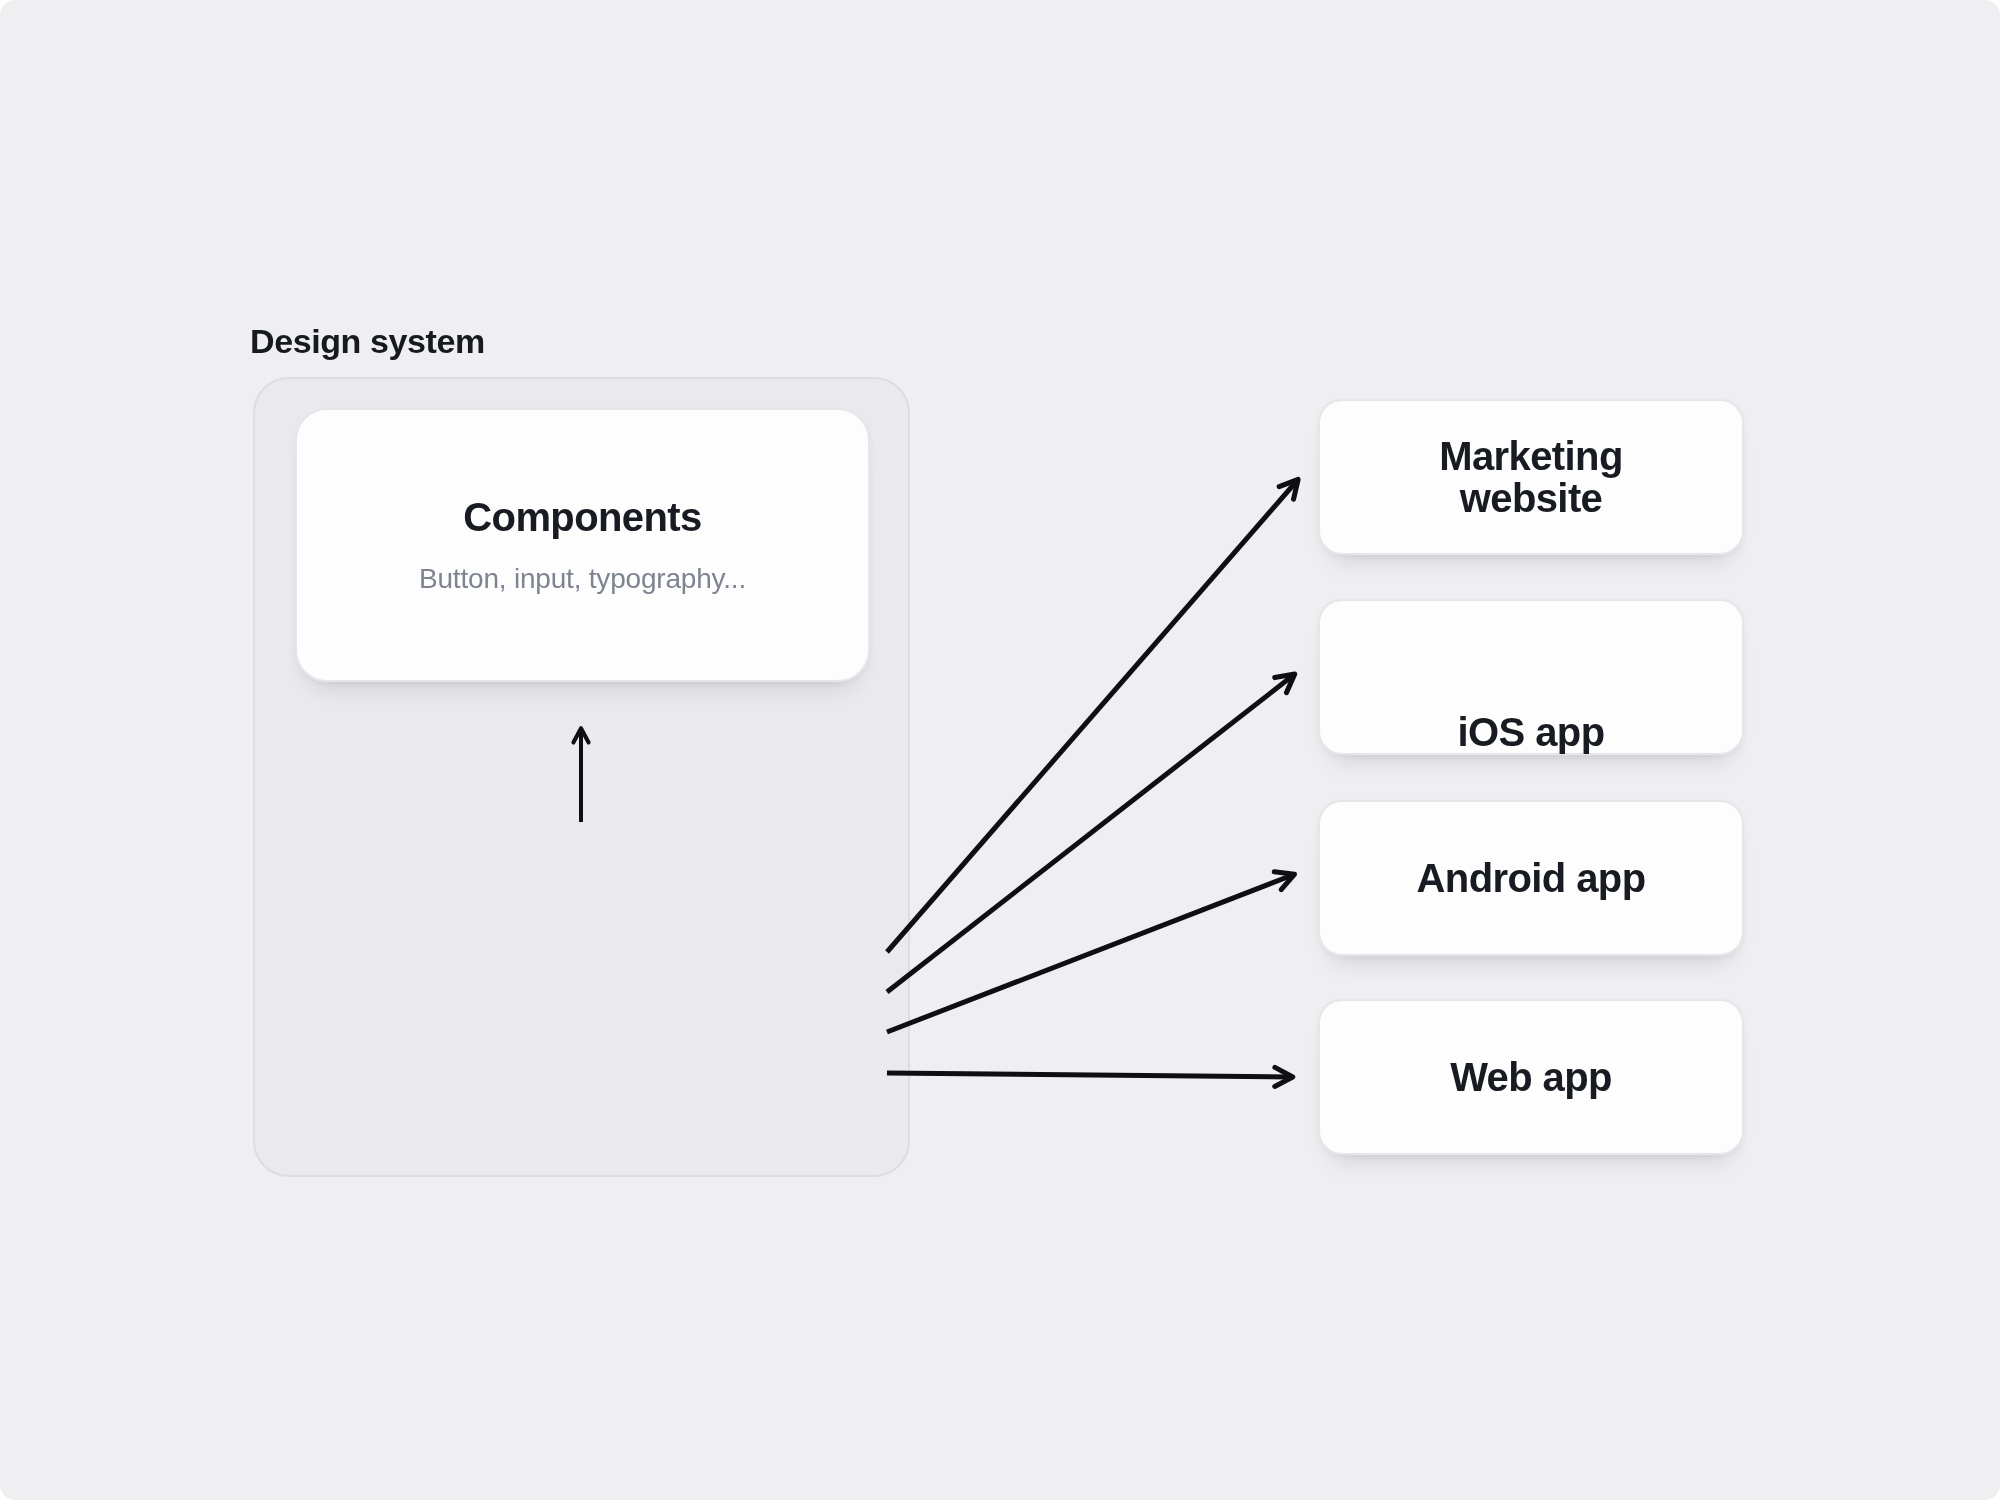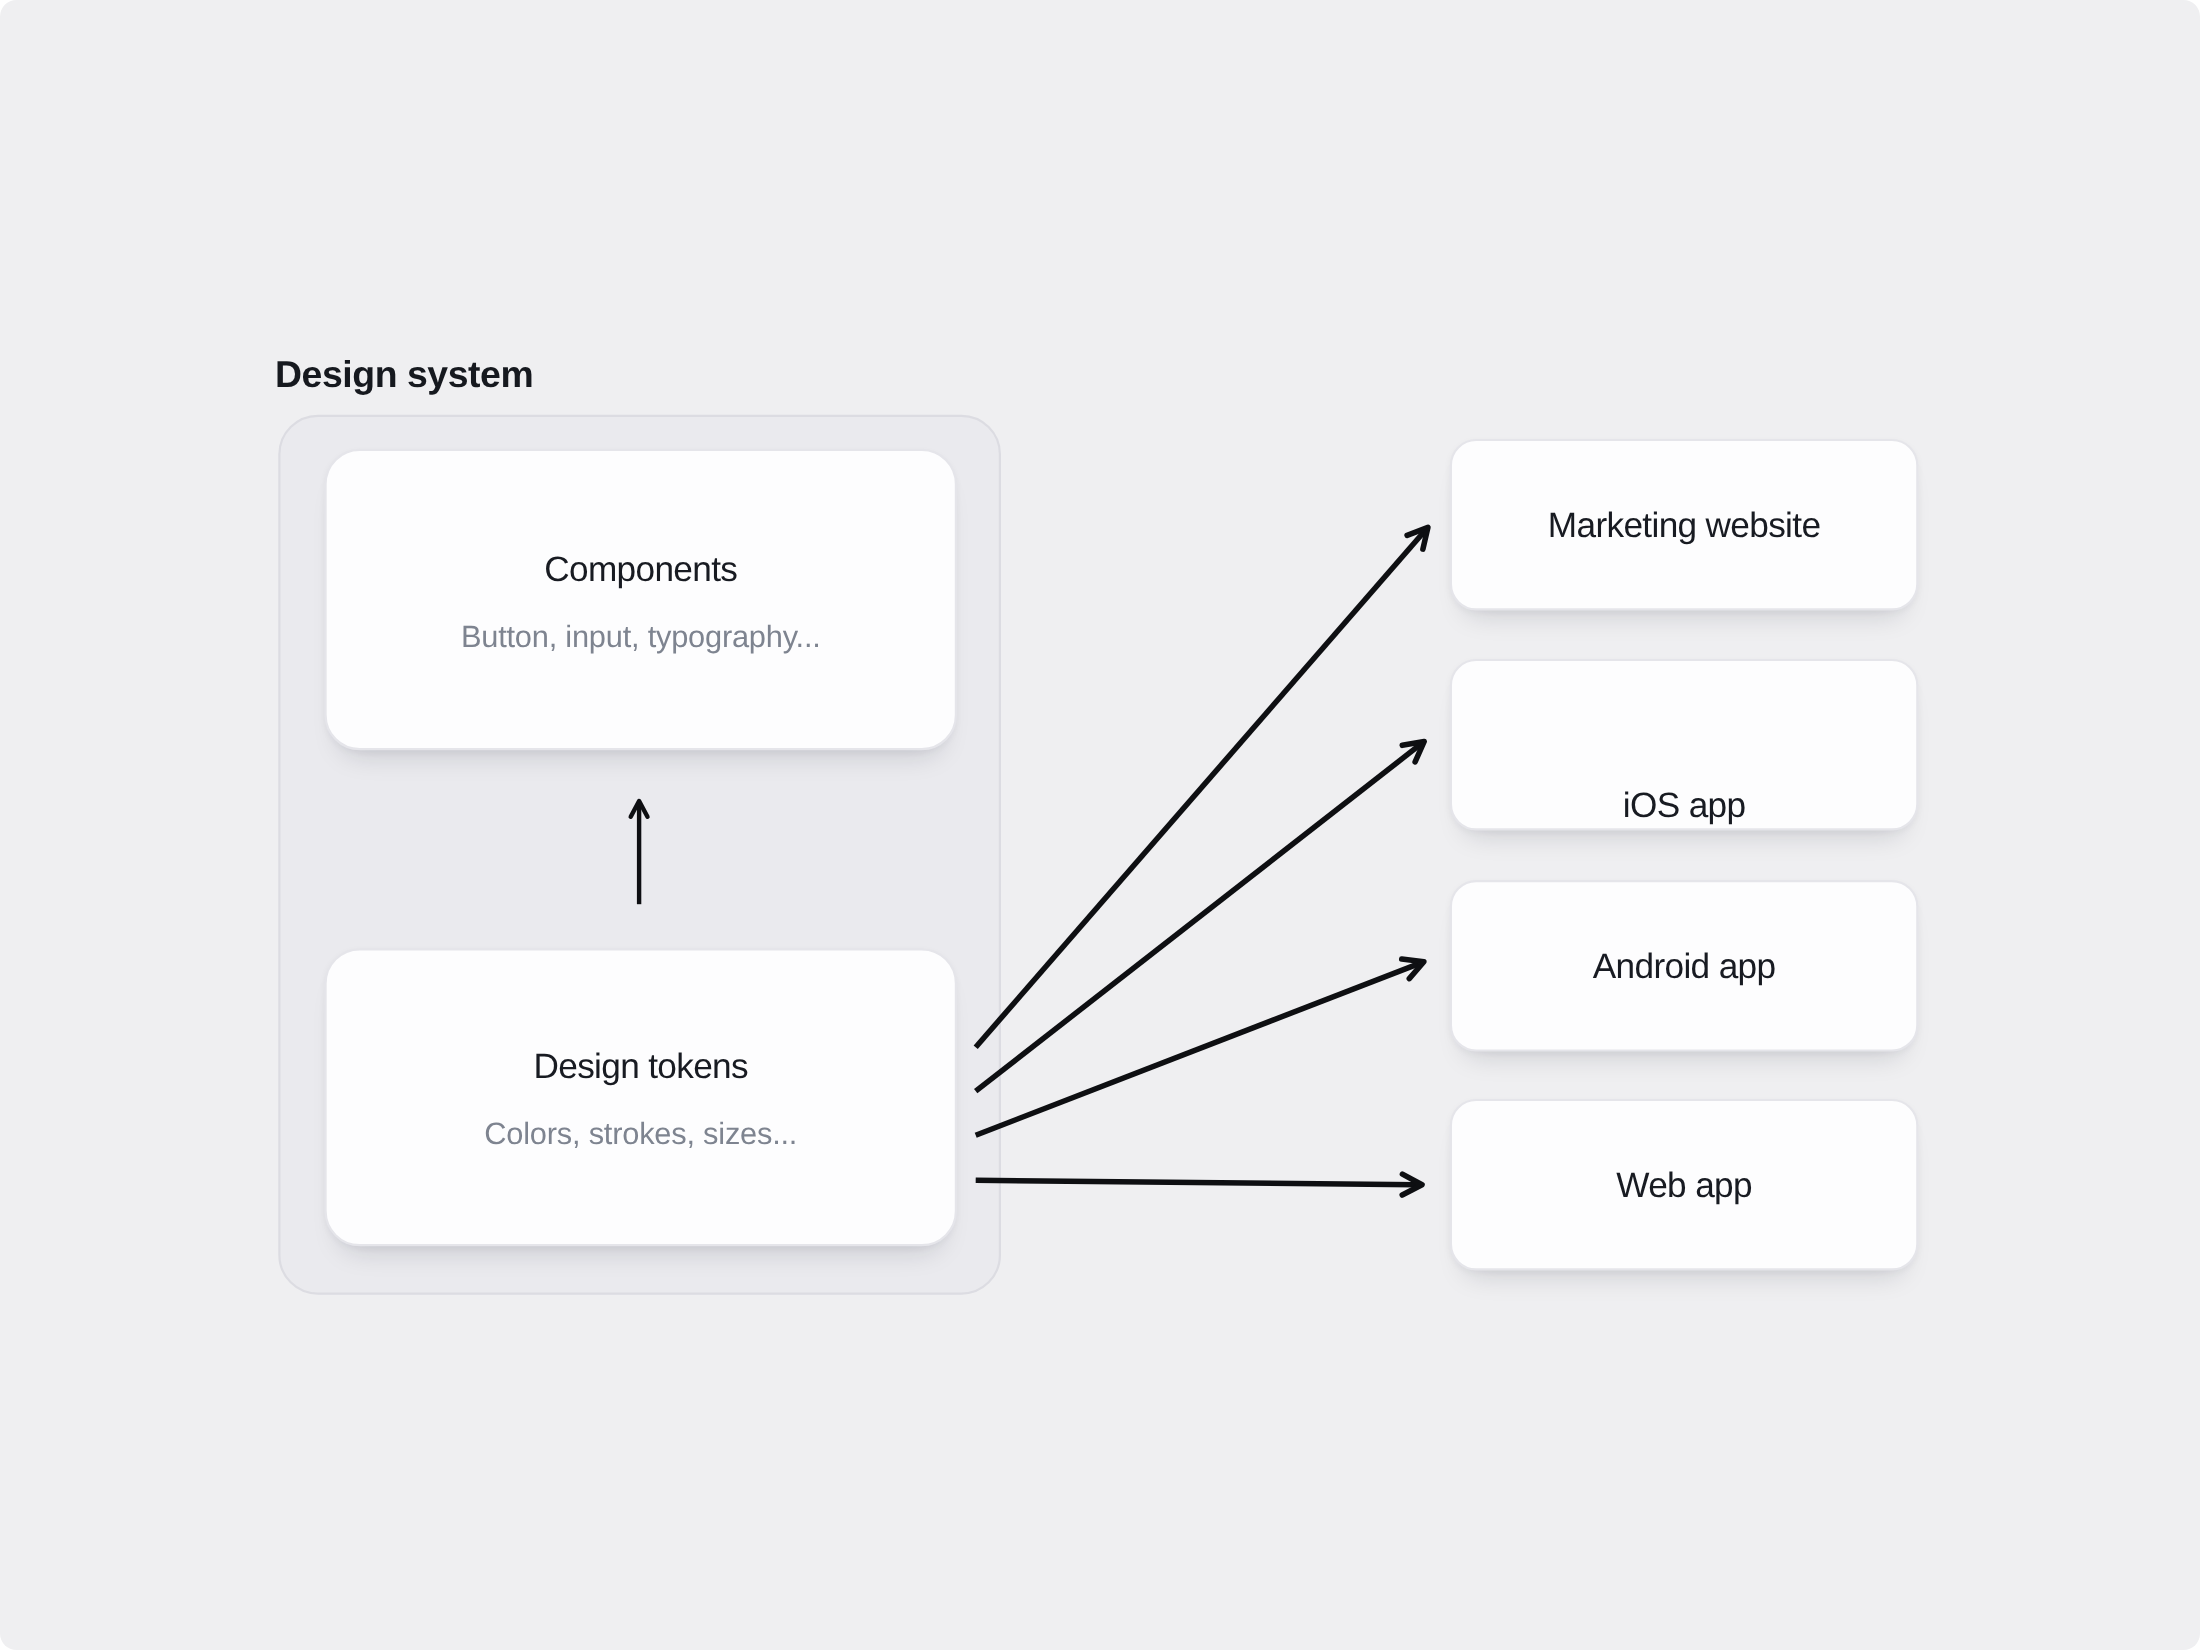--- a/index.html
+++ b/index.html
@@ -43,22 +43,22 @@
     align-items: center;
     justify-content: center;
     gap: 14px;
     background: #fdfdfe;
     border: 2px solid #e5e5ea;
     box-sizing: border-box;
     box-shadow: 0 18px 26px -16px rgba(18, 22, 40, 0.18), 0 2px 6px rgba(18, 22, 40, 0.04);
     text-align: center;
   }
   .node-title {
-    font-size: 32px;
-    font-weight: 400;
+    font-size: 40px;
+    font-weight: 700;
     letter-spacing: -0.6px;
     line-height: 42px;
     color: #181b22;
   }
   .node-subtitle {
     font-size: 28px;
     font-weight: 400;
     letter-spacing: -0.2px;
     color: #7e8490;
     margin-top: 11px;
@@ -92,24 +92,20 @@
 
   <div class="ds-label">Design system</div>
 
   <div class="group-panel"></div>
 
   <div class="node-card card-components">
     <div class="node-title">Components</div>
     <div class="node-subtitle">Button, input, typography...</div>
   </div>
 
-  <div class="node-card card-tokens">
-    <div class="node-title">Design tokens</div>
-    <div class="node-subtitle">Colors, strokes, sizes...</div>
-  </div>
 
   <div class="node-card target-card target-0">
     <div class="node-title">Marketing website</div>
   </div>
 
   <div class="node-card target-card target-1">
     <div class="node-title">iOS app</div>
   </div>
 
   <div class="node-card target-card target-3">

